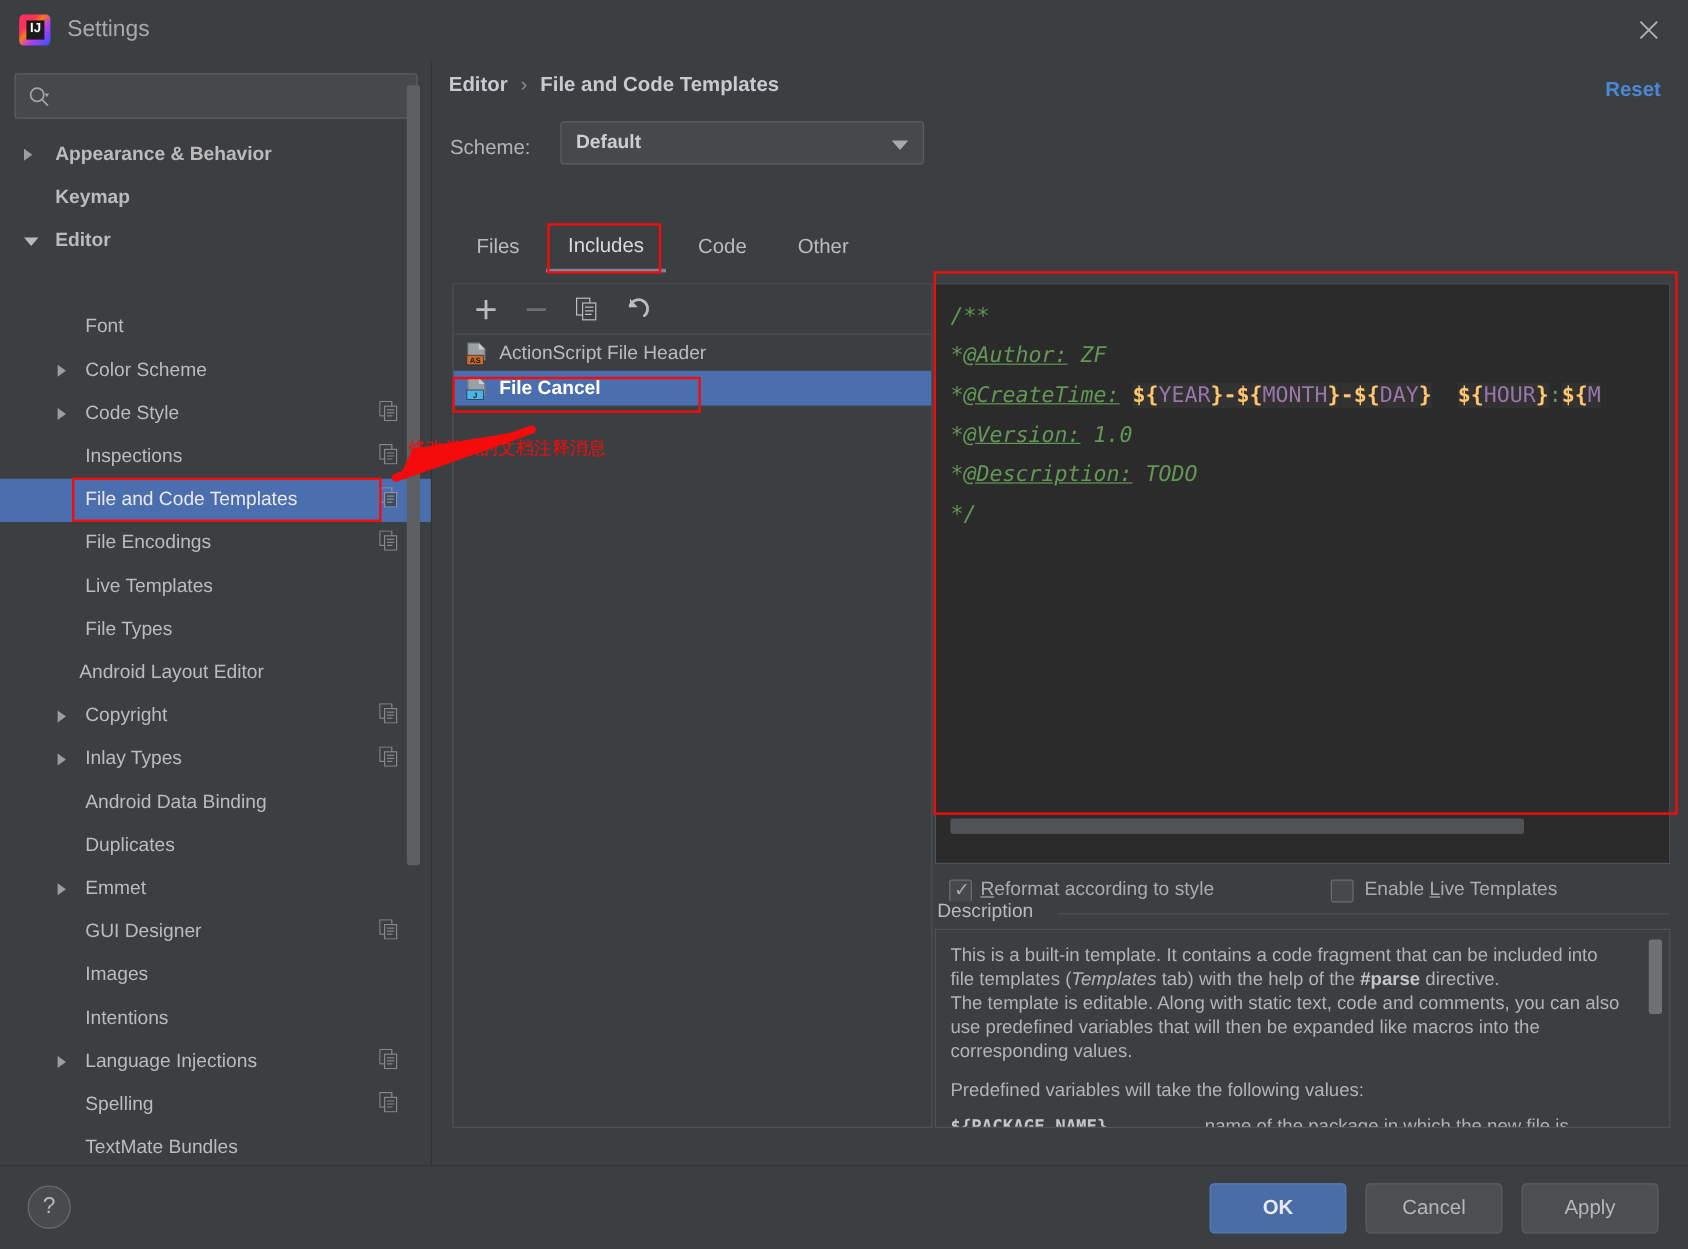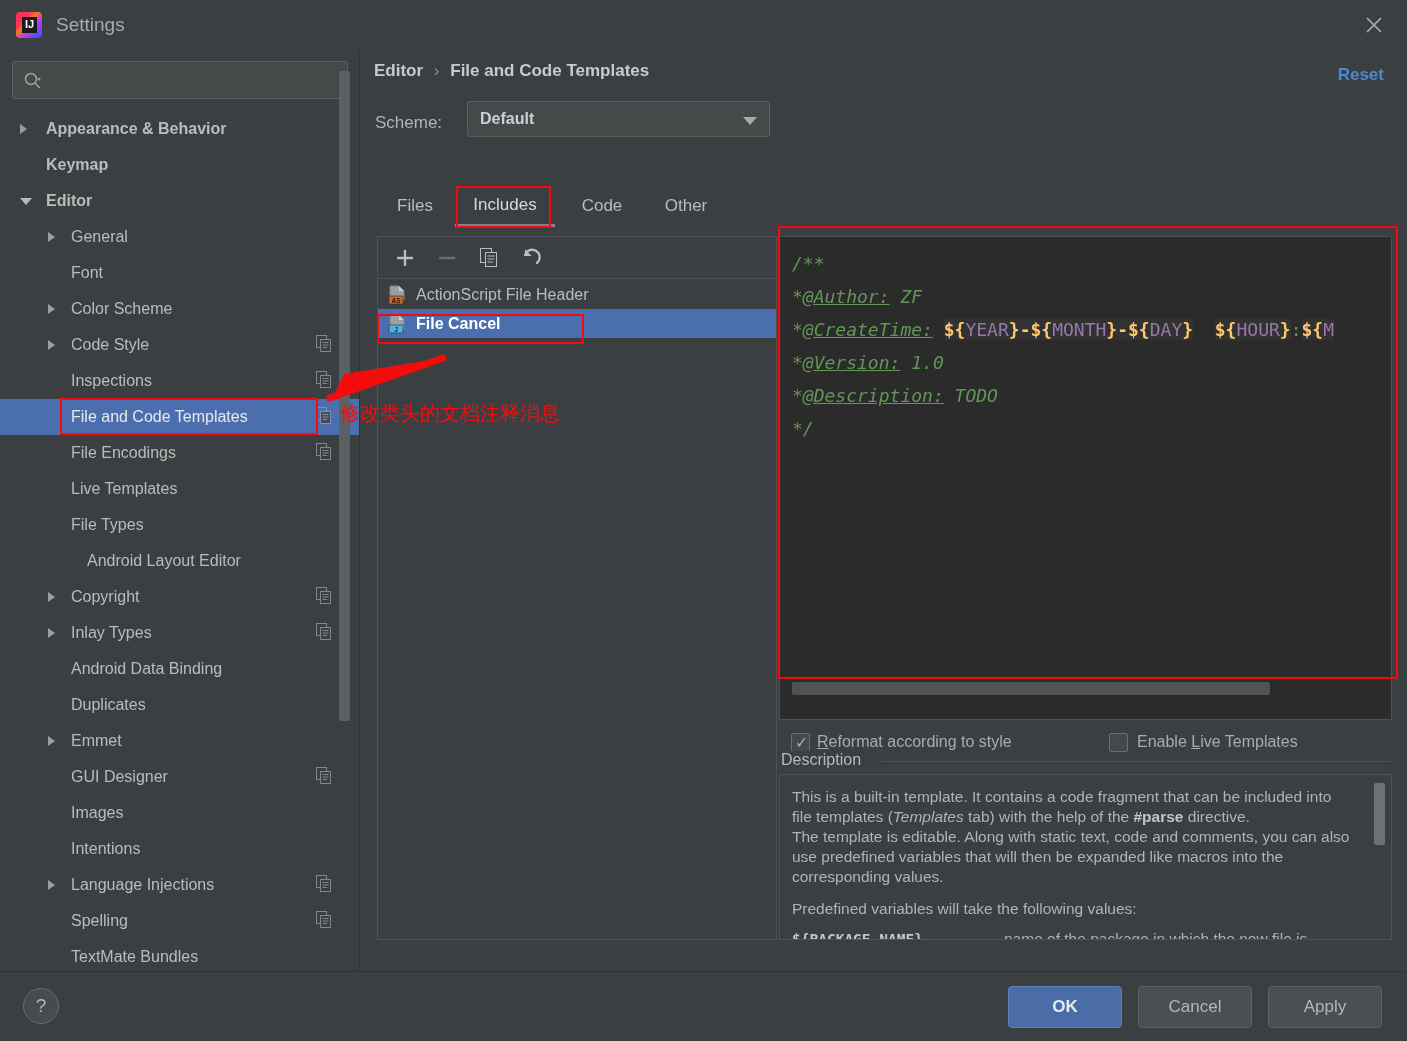--- a/index.html
+++ b/index.html
@@ -243,23 +243,22 @@
     background: #4a6da7; border: 1px solid #5b7fb9; color: #e6eaf0;
     font-weight: bold;
   }
   .btn-sec {
     background: #4b4f51; border: 1px solid #5e6163; color: #b3b6ba;
   }
 
   
   .red-box { position: absolute; border: 2px solid #f40c0c; pointer-events: none; }
   .red-txt {
-    position: absolute; color: #fb0a0a; font-size: 20px; white-space: nowrap;
+    position: absolute; color: #fb0a0a; font-size: 15px; white-space: nowrap;
     pointer-events: none;
-    margin-top: 36px;
   }
   .arrow-svg { position: absolute; pointer-events: none; }
 </style>
 </head>
 <body>
 
 <div class="window">
 
   <div class="titlebar">
     <div class="logo">
@@ -291,24 +290,20 @@
           <span class="arrow" style="left: 20px; top: 13px;"></span>
           <span class="tree-label" style="left: 46px;">Appearance &amp; Behavior</span>
         </div>
         <div class="tree-item bold" style="top: 36px;">
           <span class="tree-label" style="left: 46px;">Keymap</span>
         </div>
         <div class="tree-item bold" style="top: 72px;">
           <span class="arrow down" style="left: 20px; top: 15px;"></span>
           <span class="tree-label" style="left: 46px;">Editor</span>
         </div>
-        <div class="tree-item" style="top: 108px;">
-          <span class="arrow" style="left: 48px; top: 13px;"></span>
-          <span class="tree-label" style="left: 71px;">General</span>
-        </div>
         <div class="tree-item" style="top: 144px;">
           <span class="tree-label" style="left: 71px;">Font</span>
         </div>
         <div class="tree-item" style="top: 180px;">
           <span class="arrow" style="left: 48px; top: 13px;"></span>
           <span class="tree-label" style="left: 71px;">Color Scheme</span>
         </div>
         <div class="tree-item" style="top: 216px;">
           <span class="arrow" style="left: 48px; top: 13px;"></span>
           <span class="tree-label" style="left: 71px;">Code Style</span>
@@ -342,21 +337,21 @@
               <path d="M6.5,7.5 H12.5 M6.5,10 H12.5 M6.5,12.5 H11" stroke="#9a9da1" stroke-width="1"></path>
             </svg></span>
         </div>
         <div class="tree-item" style="top: 360px;">
           <span class="tree-label" style="left: 71px;">Live Templates</span>
         </div>
         <div class="tree-item" style="top: 396px;">
           <span class="tree-label" style="left: 71px;">File Types</span>
         </div>
         <div class="tree-item" style="top: 432px;">
-          <span class="tree-label" style="left: 87px;">Android Layout Editor</span>
+          <span class="tree-label" style="left: 66px;">Android Layout Editor</span>
         </div>
         <div class="tree-item" style="top: 468px;">
           <span class="arrow" style="left: 48px; top: 13px;"></span>
           <span class="tree-label" style="left: 71px;">Copyright</span>
           <span class="copy-ic"><svg width="16" height="17" viewBox="0 0 16 17">
               <rect x="0.5" y="0.5" width="10" height="12" stroke="#9a9da1" fill="none"></rect>
               <rect x="4.5" y="4.5" width="10" height="12" stroke="#9a9da1" fill="#3c3f41"></rect>
               <path d="M6.5,7.5 H12.5 M6.5,10 H12.5 M6.5,12.5 H11" stroke="#9a9da1" stroke-width="1"></path>
             </svg></span>
         </div>

